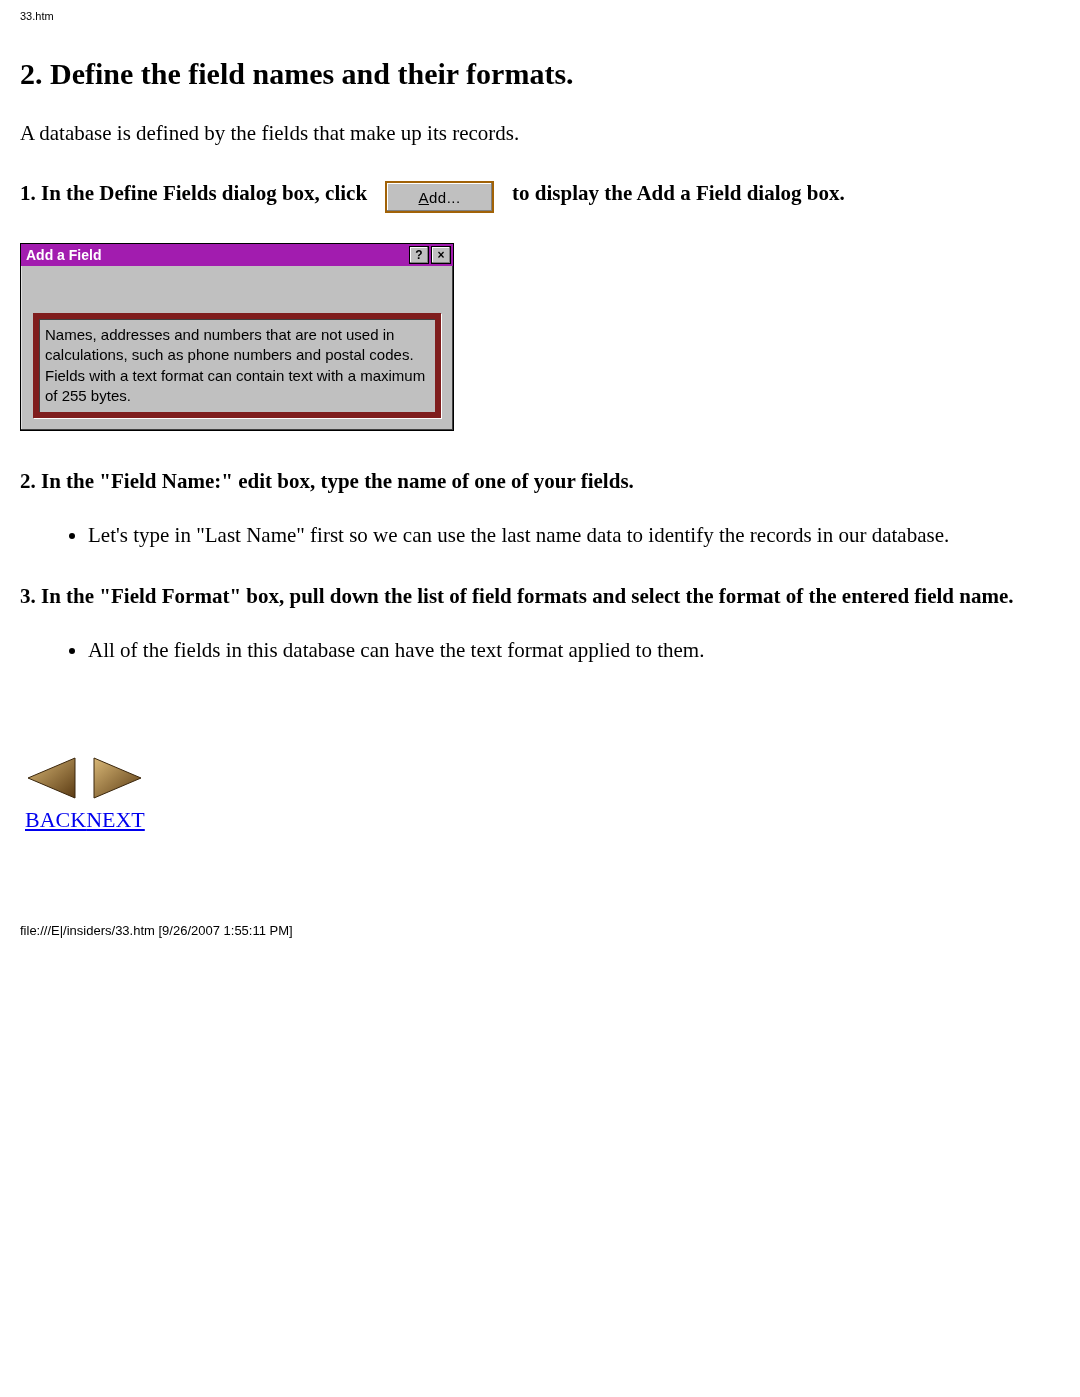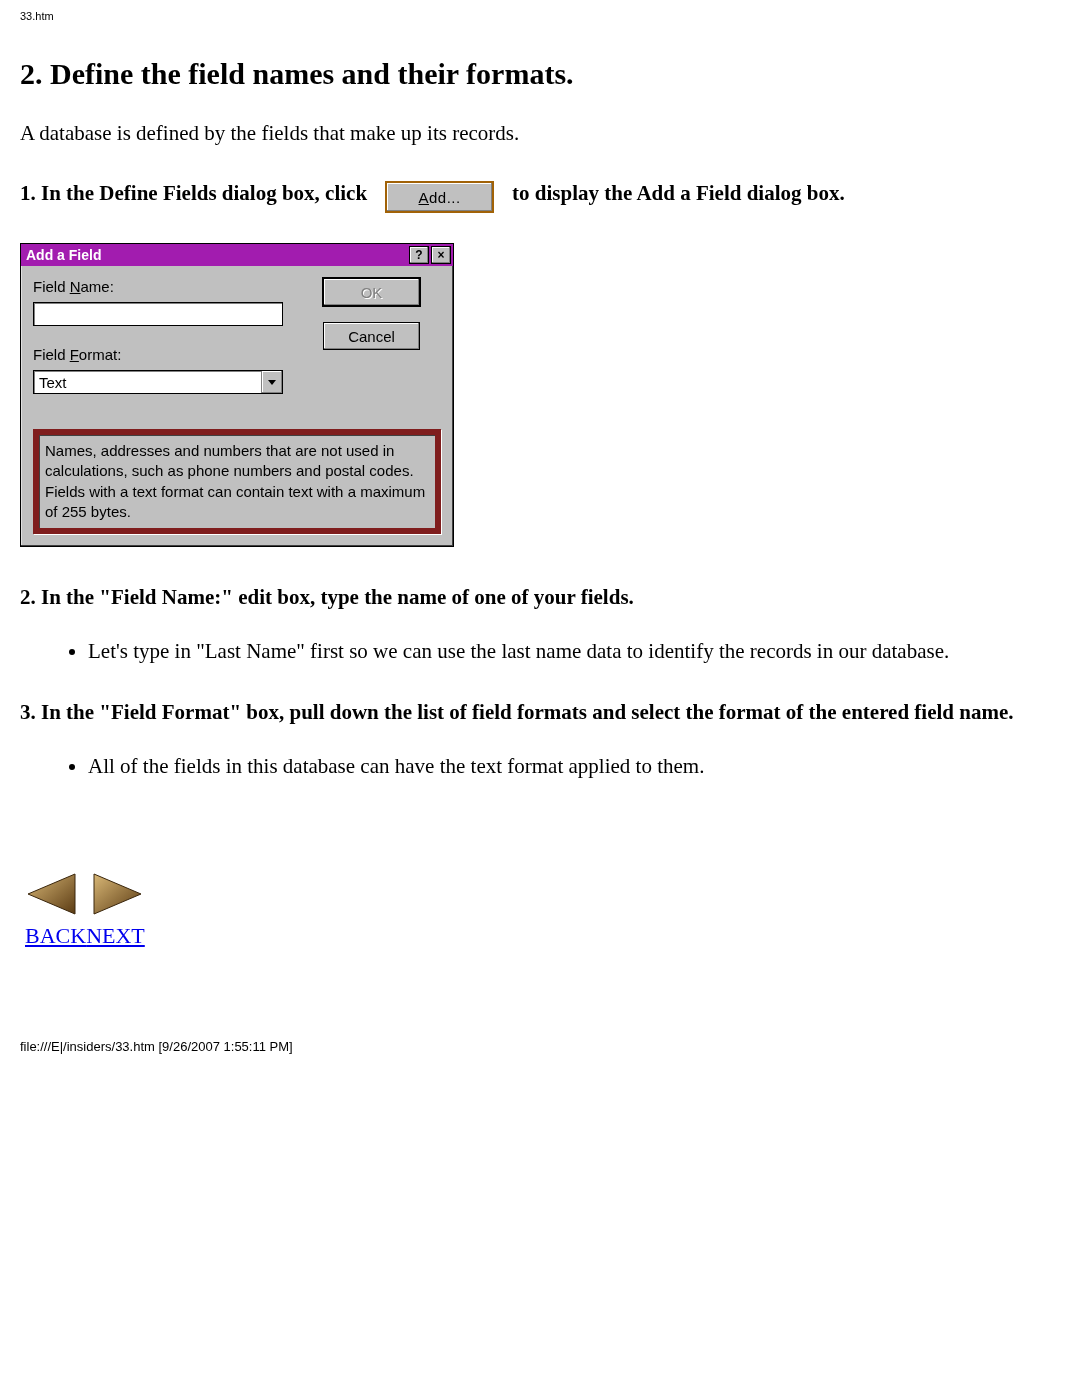--- a/index.html
+++ b/index.html
@@ -207,44 +207,20 @@
   <span>to display the Add a Field dialog box.</span>
 </div>
 
 <div class="dialog">
   <div class="titlebar">
     <span class="title">Add a Field</span>
     <span class="titlebtn">?</span>
     <span class="titlebtn">×</span>
   </div>
   <div class="dlg-body">
-    <div class="dlg-row">
-      <div class="dlg-left">
-        <div class="lbl">
-          Field <span class="u">N</span>ame:
-        </div>
-        <div class="textinput"></div>
-
-        <div class="lbl">
-          Field <span class="u">F</span>ormat:
-        </div>
-        <div class="selectbox">
-          <span class="val">Text</span>
-          <span class="ddbtn">
-            <svg width="8" height="5" viewBox="0 0 8 5">
-                <polygon points="0,0 8,0 4,5" fill="#000"></polygon>
-              </svg>
-          </span>
-        </div>
-      </div>
-      <div class="dlg-right">
-        <div class="win-btn default disabled">OK</div>
-        <div class="win-btn">Cancel</div>
-      </div>
-    </div>
     <div class="descbox">Names, addresses and numbers that are not used in calculations, such as phone numbers and postal codes.
 Fields with a text format can contain text with a maximum of 255 bytes.</div>
   </div>
 </div>
 
 <p class="step">2. In the "Field Name:" edit box, type the name of one of your fields.</p>
 <ul class="bullets">
   <li>Let's type in "Last Name" first so we can use the last name data to identify the records in our database.</li>
 </ul>
 

